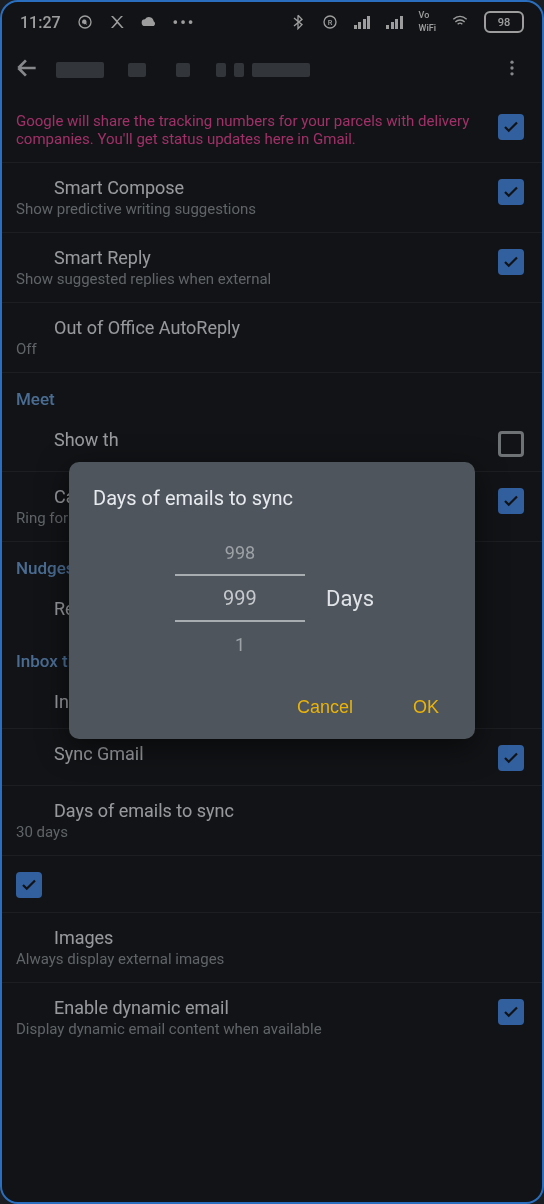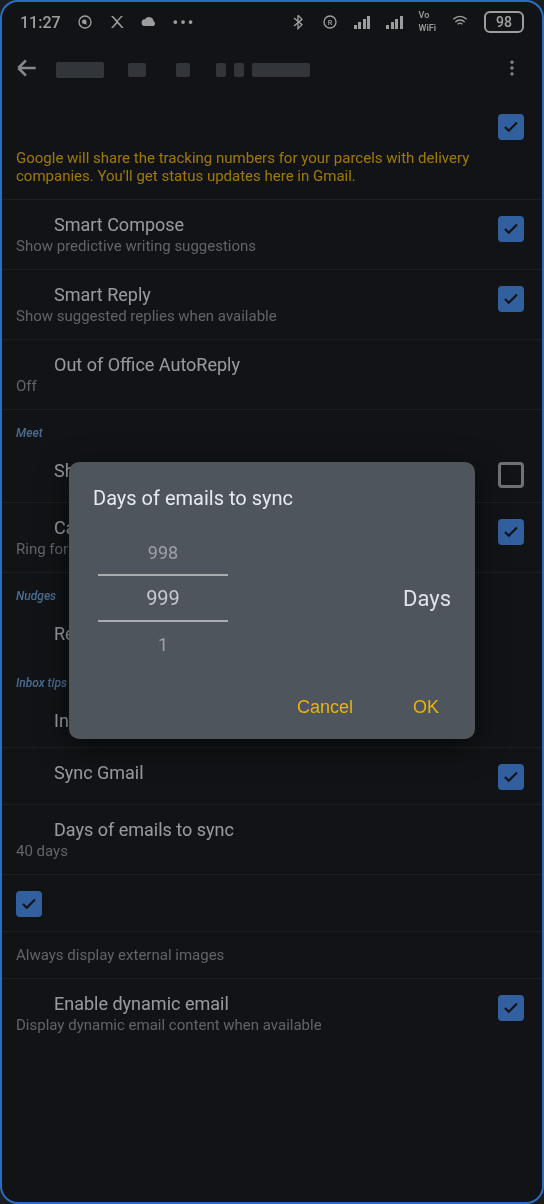--- a/index.html
+++ b/index.html
@@ -36,21 +36,21 @@
   }
   .status-icon { width:16px; height:16px; display:inline-block; }
   .battery {
     border: 2px solid #e8e8e8;
     border-radius: 6px;
     width: 36px;
     height: 18px;
     display: flex;
     align-items: center;
     justify-content: center;
-    font-size: 14px;
+    font-size: 11px;
     position: relative;
     text-align: center;
   }
   
   .app-bar {
     display: flex;
     align-items: center;
     height: 56px;
     padding: 0 12px;
     gap: 16px;
@@ -91,24 +91,23 @@
     color: #dfe2e7;
     margin-bottom: 2px;
     margin-left: 38px;
   }
   .row .sub {
     font-size: 15px;
     color: #8e9399;
   }
   .section-header {
     color: #6ea0d8;
-    font-size: 12px;
+    font-size: 17px;
     padding: 16px 14px 6px 14px;
     font-weight: 500;
-    font-style: italic;
   }
   .checkbox {
     width: 26px;
     height: 26px;
     border-radius: 4px;
     margin-top: 2px;
     flex-shrink: 0;
     display: flex;
     align-items: center;
     justify-content: center;
@@ -141,21 +140,21 @@
     box-sizing: border-box;
     color: #e6eaee;
   }
   .dialog-title {
     font-size: 20px;
     margin-bottom: 20px;
   }
   .picker {
     display: flex;
     align-items: center;
-    justify-content: space-between;
+    justify-content: center;
     gap: 16px;
     margin-bottom: 20px;
   }
   .picker-col {
     display: flex;
     flex-direction: column;
     align-items: center;
     width: 140px;
   }
   .picker-value {
@@ -276,21 +275,21 @@
         <circle cx="12" cy="12" r="2"></circle>
         <circle cx="12" cy="19" r="2"></circle>
       </svg>
   </span>
 </div>
 
 <div class="list">
 
   <div class="row">
     <div class="text">
-      <div class="sub" style="color:#eab308;margin-top:37px;">Google will share the tracking numbers for your parcels with delivery companies. You'll get status updates here in Gmail.</div>
+      <div class="sub" style="color:#ec4899;">Google will share the tracking numbers for your parcels with delivery companies. You'll get status updates here in Gmail.</div>
     </div>
     <div class="checkbox checked">
       <svg width="18" height="18" viewBox="0 0 24 24" fill="none" stroke-width="3">
           <path d="M4 12l5 5L20 6"></path>
         </svg>
     </div>
   </div>
 
   <div class="row">
     <div class="text">
@@ -300,21 +299,21 @@
     <div class="checkbox checked">
       <svg width="18" height="18" viewBox="0 0 24 24" fill="none" stroke-width="3">
           <path d="M4 12l5 5L20 6"></path>
         </svg>
     </div>
   </div>
 
   <div class="row">
     <div class="text">
       <div class="title">Smart Reply</div>
-      <div class="sub">Show suggested replies when available</div>
+      <div class="sub">Show suggested replies when external</div>
     </div>
     <div class="checkbox checked">
       <svg width="18" height="18" viewBox="0 0 24 24" fill="none" stroke-width="3">
           <path d="M4 12l5 5L20 6"></path>
         </svg>
     </div>
   </div>
 
   <div class="row">
     <div class="text">
@@ -368,34 +367,35 @@
     <div class="checkbox checked">
       <svg width="18" height="18" viewBox="0 0 24 24" fill="none" stroke-width="3">
           <path d="M4 12l5 5L20 6"></path>
         </svg>
     </div>
   </div>
 
   <div class="row">
     <div class="text">
       <div class="title">Days of emails to sync</div>
-      <div class="sub">40 days</div>
-    </div>
-  </div>
-
-  <div class="row">
-    <div class="checkbox checked">
-      <svg width="18" height="18" viewBox="0 0 24 24" fill="none" stroke-width="3">
-          <path d="M4 12l5 5L20 6"></path>
-        </svg>
-    </div>
-  </div>
-
-  <div class="row">
-    <div class="text">
+      <div class="sub">30 days</div>
+    </div>
+  </div>
+
+  <div class="row">
+    <div class="checkbox checked">
+      <svg width="18" height="18" viewBox="0 0 24 24" fill="none" stroke-width="3">
+          <path d="M4 12l5 5L20 6"></path>
+        </svg>
+    </div>
+  </div>
+
+  <div class="row">
+    <div class="text">
+      <div class="title">Images</div>
       <div class="sub">Always display external images</div>
     </div>
   </div>
 
   <div class="row" style="border-bottom:none;">
     <div class="text">
       <div class="title">Enable dynamic email</div>
       <div class="sub">Display dynamic email content when available</div>
     </div>
     <div class="checkbox checked">

